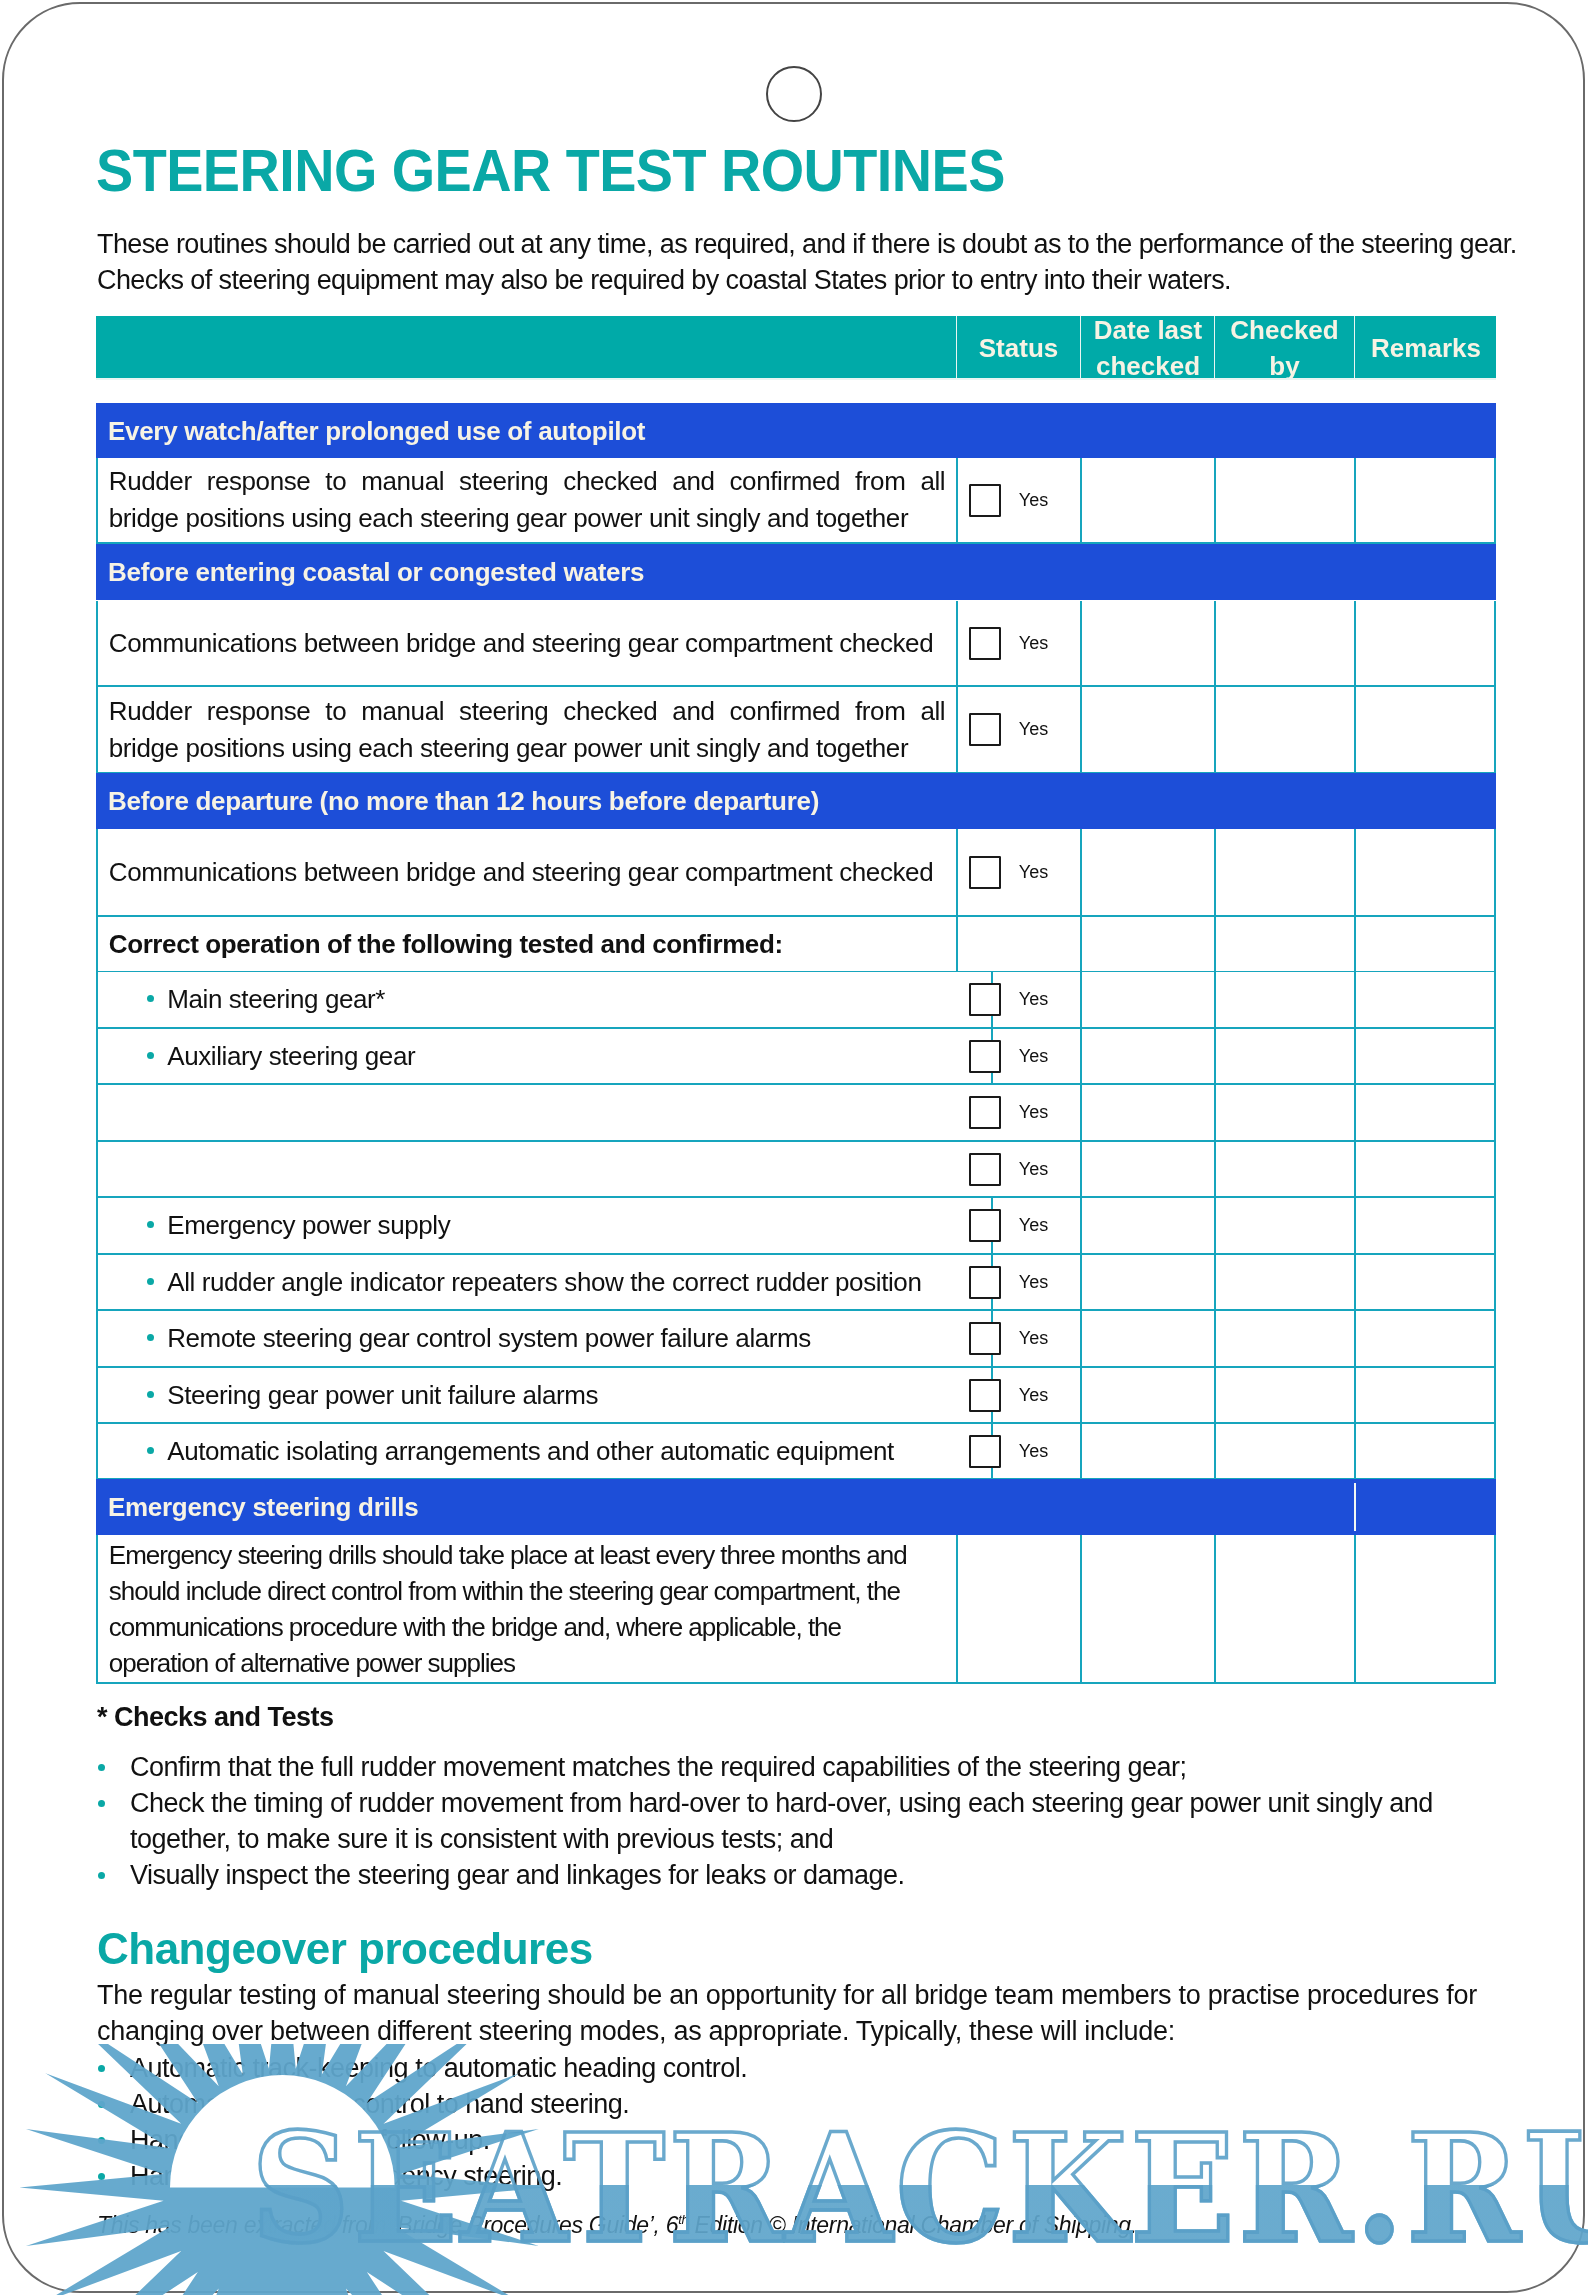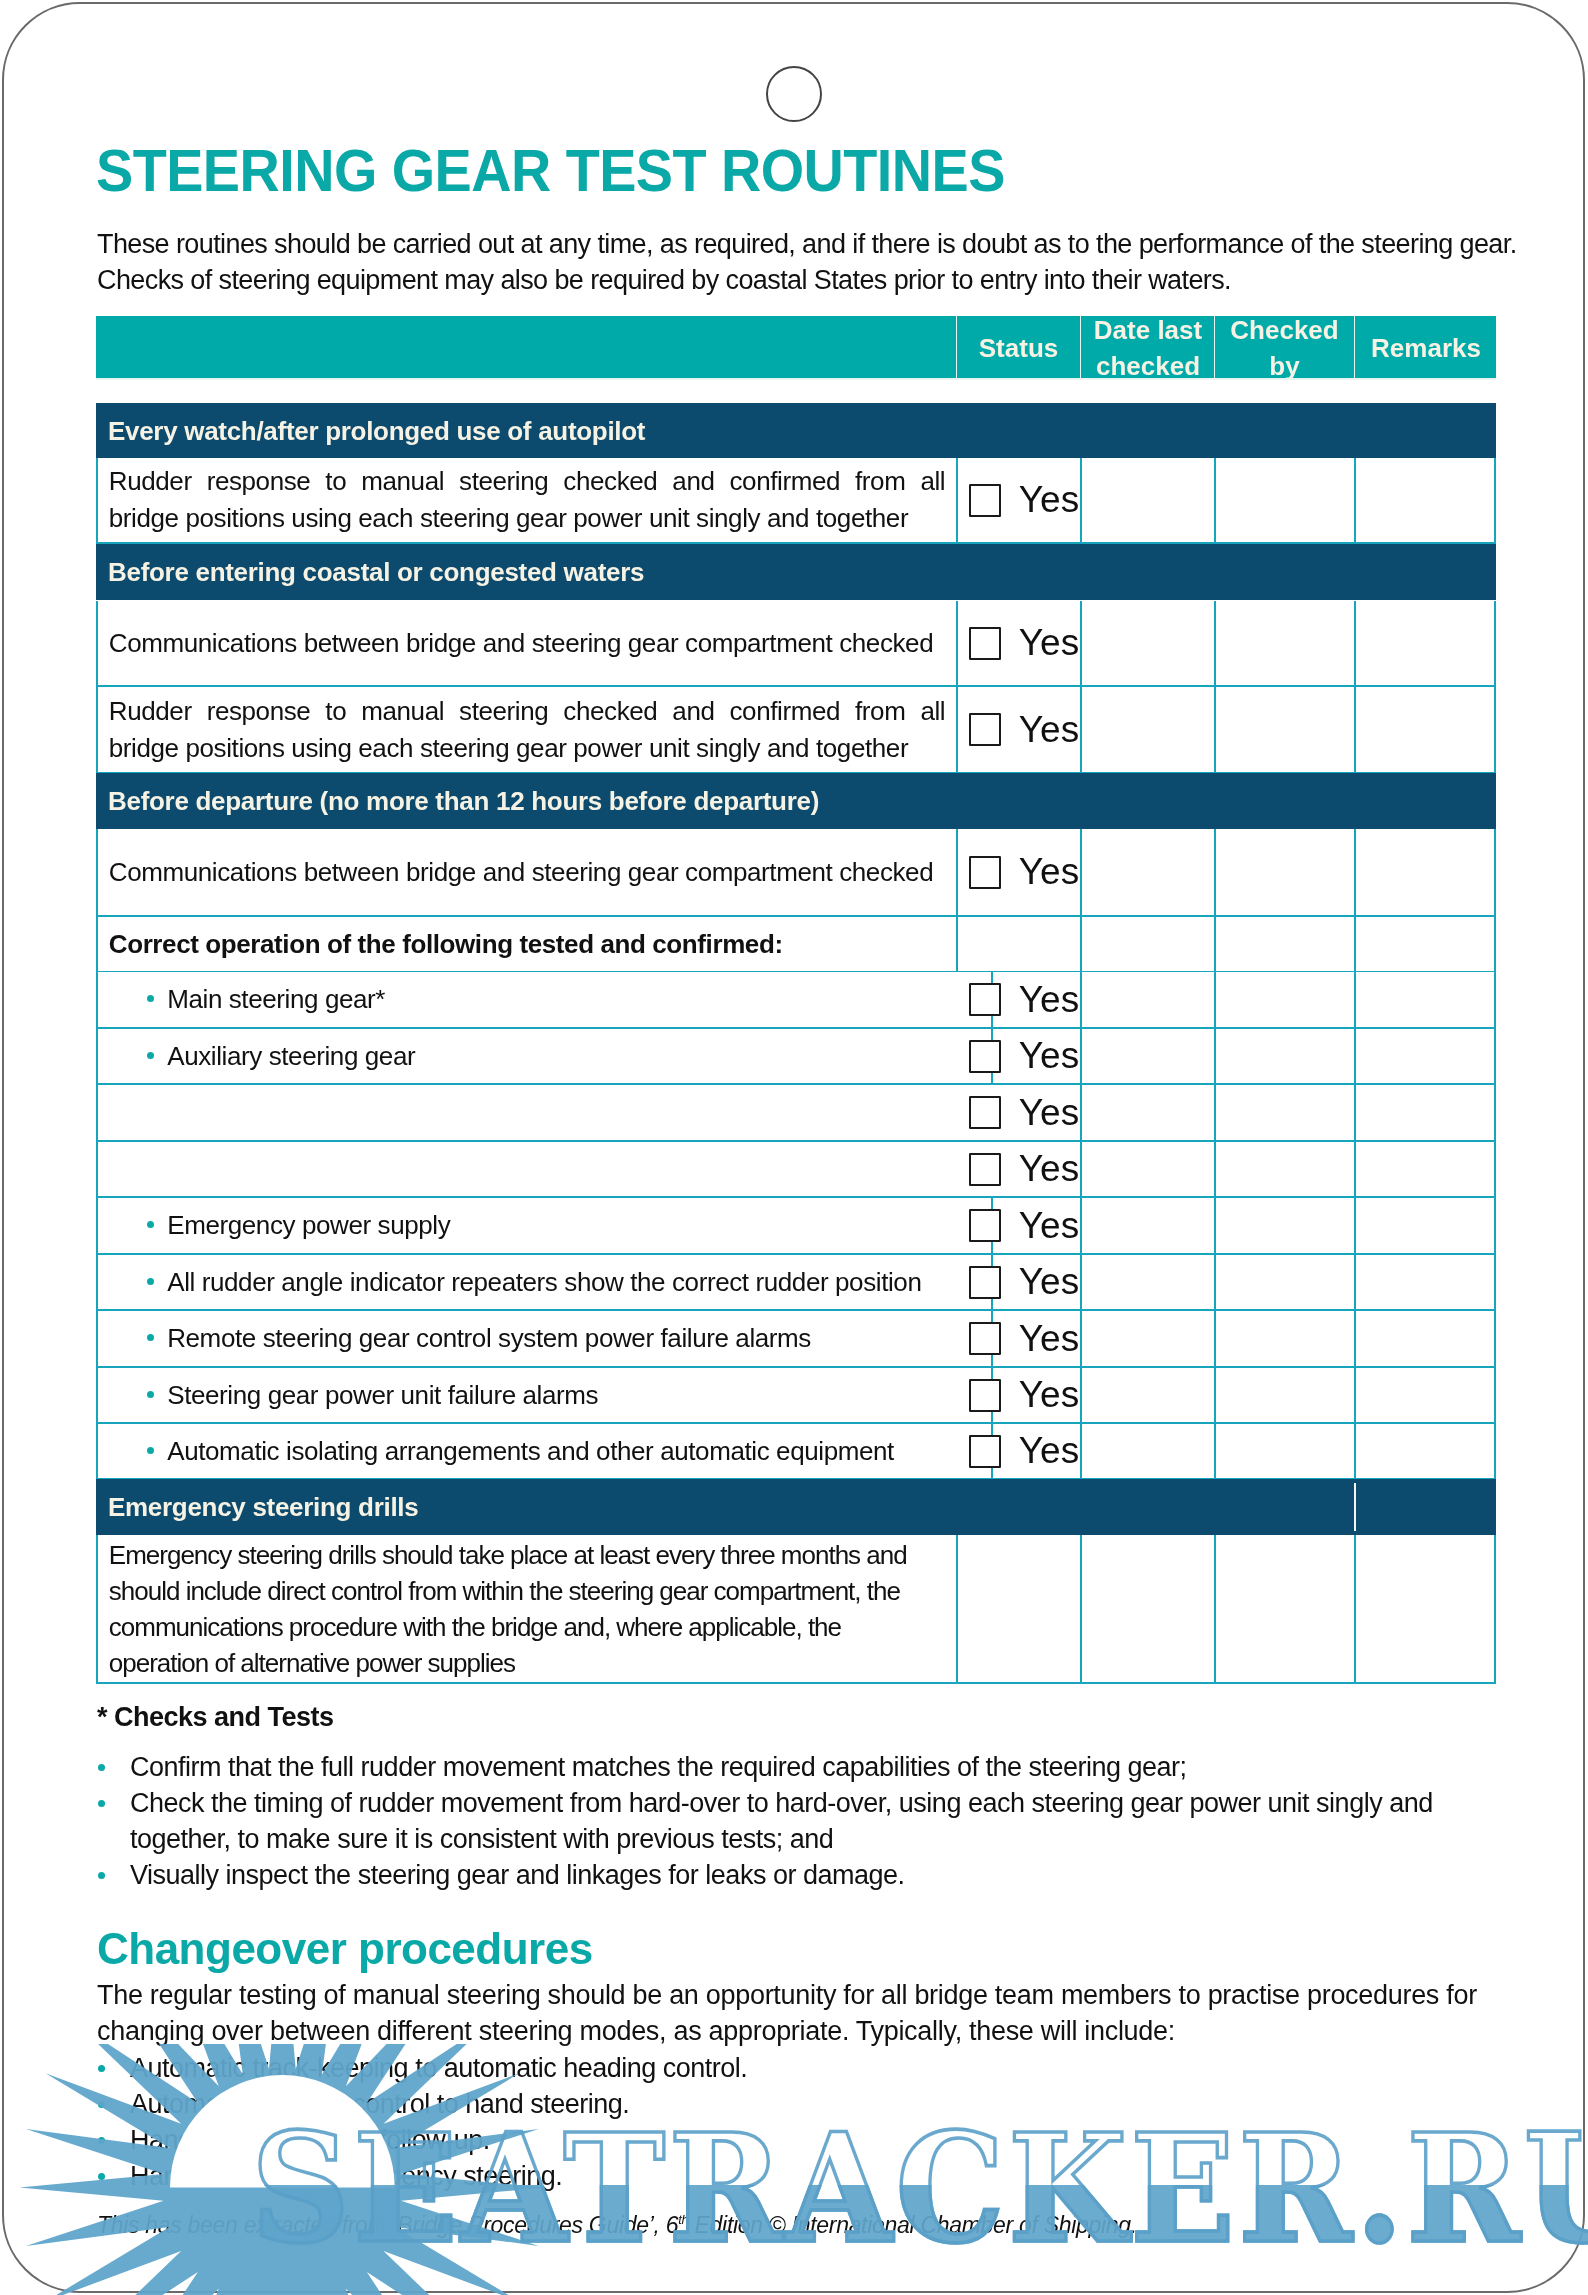--- a/index.html
+++ b/index.html
@@ -18,40 +18,40 @@
   
   .tbl { position: absolute; left: 96px; top: 316px; width: 1400px; }
   .row { position: absolute; left: 0; width: 1400px; box-sizing: border-box; }
   .cell { position: absolute; top: 0; bottom: 0; box-sizing: border-box; }
   .hdr { background: #00aaa8; }
   .hdr .cell { color: #f7f3e4; font-weight: bold; font-size: 26px; line-height: 36px;
                display: flex; align-items: center; justify-content: center; text-align: center;
                border-right: 1.8px solid #e9f5f2; }
   .hdr .cell.last { border-right: none; }
   .hdr-line { position: absolute; left: 0; right: 0; bottom: 0; height: 2.4px; background: #e9f5f2; }
-  .sec { background: #0c4a6e; }
+  .sec { background: #1d4ed8; }
   .sec .label { position: absolute; left: 12px; top: 0; bottom: 0; display: flex; align-items: center;
                 color: #f7f3e4; font-weight: bold; font-size: 26px; letter-spacing: -0.3px; white-space: nowrap; }
   .sec .split { position: absolute; left: 1258px; top: 3.6px; bottom: 3.6px; width: 2.4px; background: #f2f7f4; }
   .body-row { background: #fff; border-left: 2.4px solid #16a5bd; border-right: 2.4px solid #16a5bd;
               border-bottom: 2.4px solid #16a5bd; }
   .body-row .cell { border-right: 2.4px solid #16a5bd; }
   .body-row .cell.last { border-right: none; }
   .desc { left: 0; width: 860px; padding: 6px 10.8px; font-size: 26px; line-height: 37px;
           letter-spacing: -0.4px; display: flex; align-items: center; text-align: justify; }
   .desc.bullet { padding-left: 14px; margin-left: 35px; }
   .bullet-dot { display: inline-block; width: 7.2px; height: 7.2px; border-radius: 50%; background: #0aa8a6;
                 margin-right: 13px; vertical-align: middle; position: relative; top: -2.4px; }
   .c-status { left: 860px; width: 124px; display: flex; align-items: center; padding-left: 10.8px; }
   .c-date   { left: 985px; width: 133px; }
   .c-by     { left: 1118px; width: 140px; }
   .c-rem    { left: 1258px; width: 139px; }
   .chk { width: 32px; height: 33px; border: 2.4px solid #1a1a1a; box-sizing: border-box; border-radius: 1.2px;
          background: #fff; cursor: pointer; flex: none; }
-  .yes { margin-left: 18px; font-size: 37px; color: #111; }
+  .yes { margin-left: 18px; font-size: 18px; color: #111; }
 
   .foot-title { position: absolute; left: 97px; top: 1702px; font-size: 27px; letter-spacing: -0.5px; margin: 0; }
   .foot-list { position: absolute; left: 97px; top: 1749px; width: 1411px; margin: 0; padding: 0; list-style: none; }
   .foot-list li, .cp-list li { position: relative; padding-left: 33px; font-size: 27px; line-height: 36px; letter-spacing: -0.5px; }
   .foot-list li .dot, .cp-list li .dot { position: absolute; left: 1.2px; top: 15px; width: 7.2px; height: 7.2px;
                                           border-radius: 50%; background: #0aa8a6; }
   .cp-title { position: absolute; left: 97px; top: 1924px; margin: 0; font-size: 44px; font-weight: bold;
               color: #0aa8a6; letter-spacing: -0.5px; }
   .cp-para { position: absolute; left: 97px; top: 1977px; width: 1435px; margin: 0; font-size: 27px; line-height: 36px; letter-spacing: -0.3px; }
   .cp-list { position: absolute; left: 97px; top: 2050px; margin: 0; padding: 0; list-style: none; }

